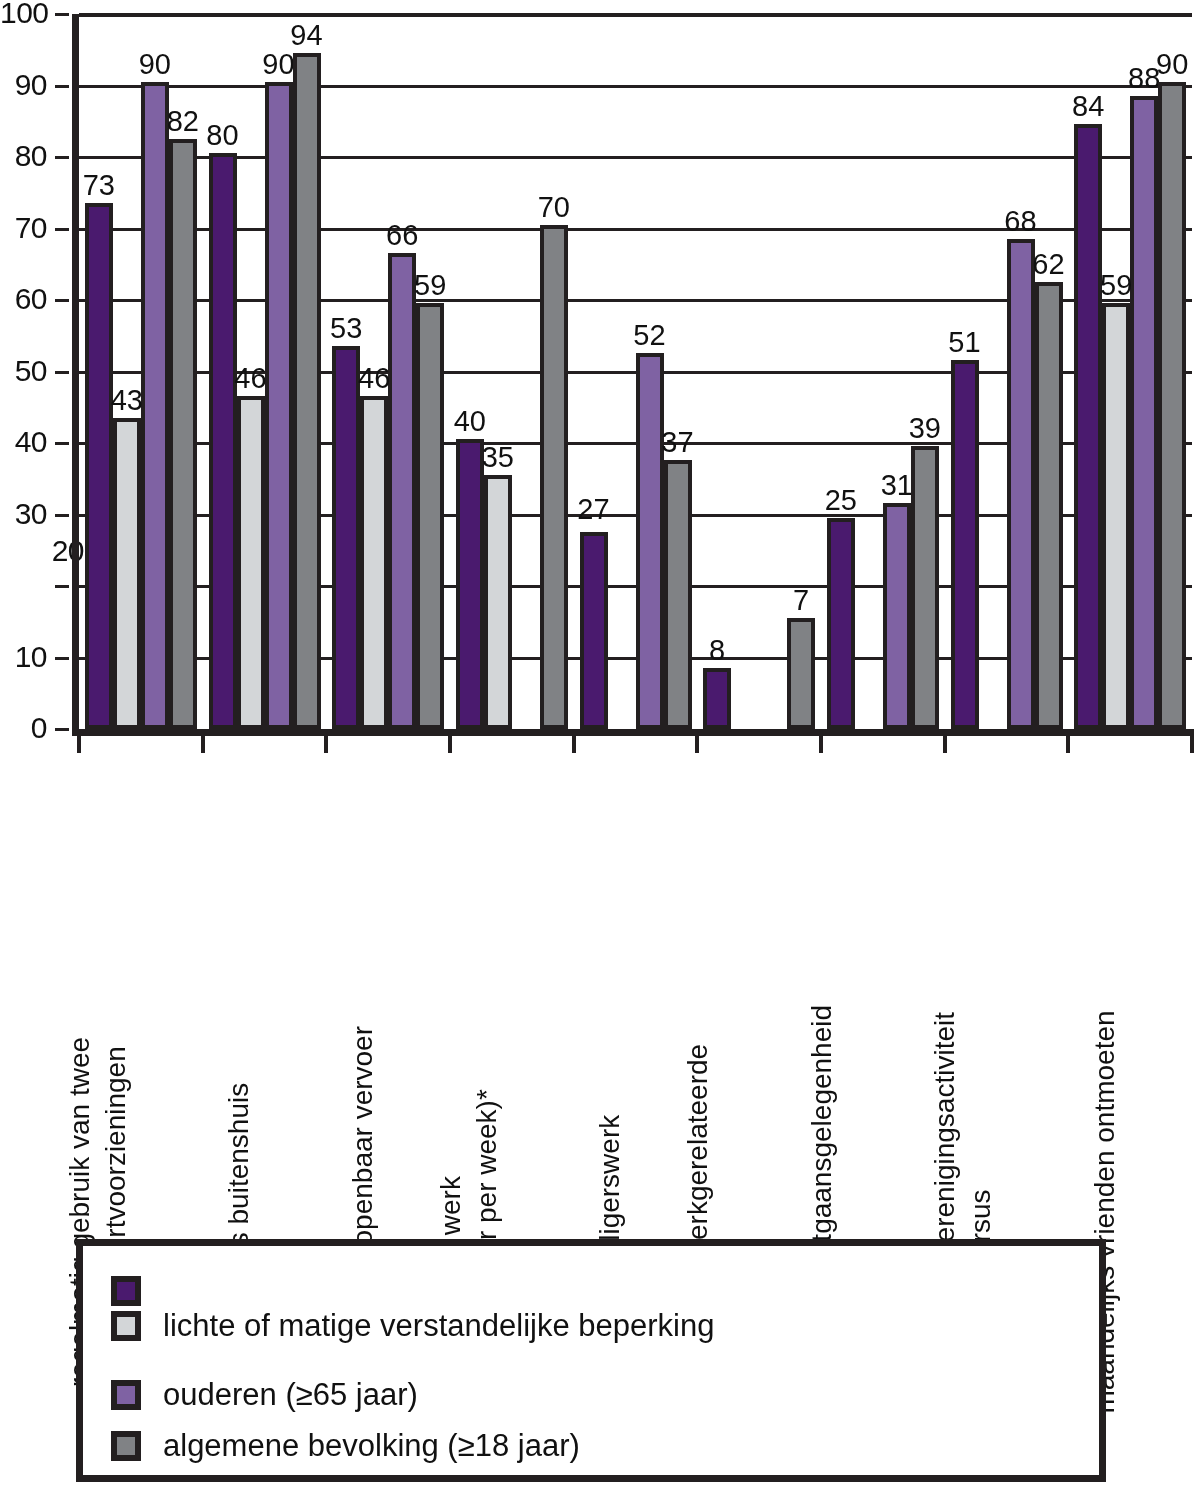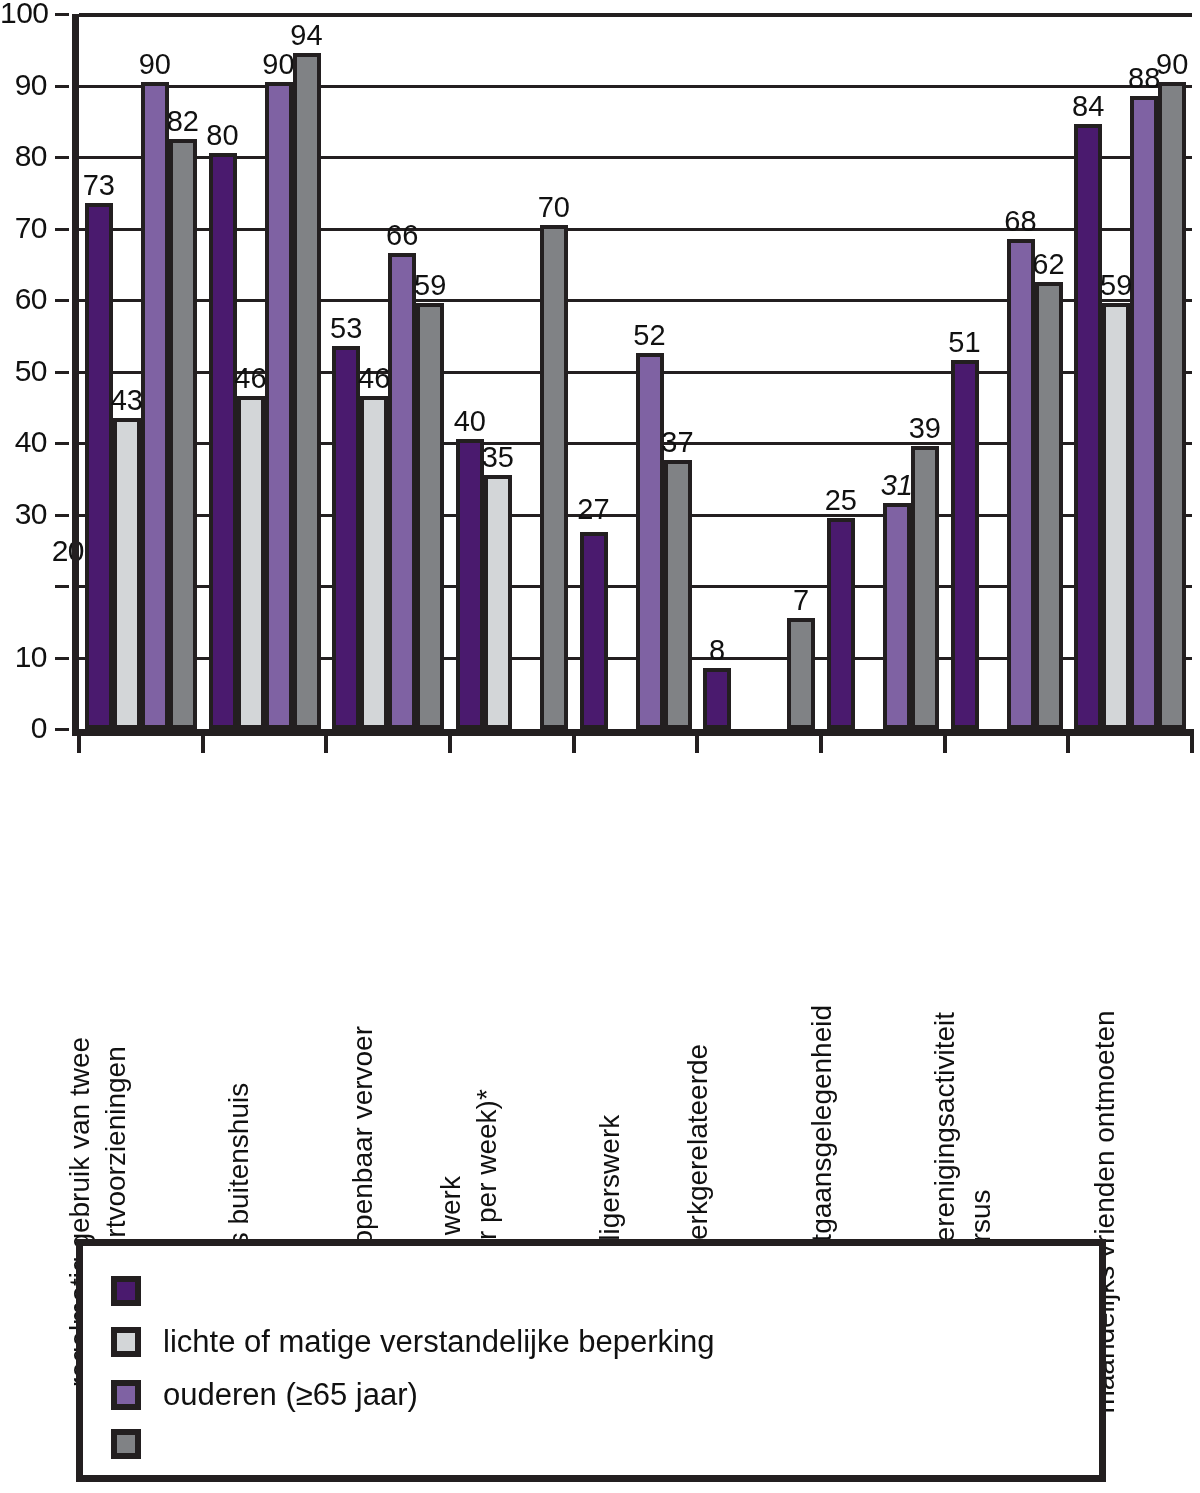--- a/index.html
+++ b/index.html
@@ -254,21 +254,21 @@
         <div class="bar-value" style="left: 540.5px; width: 60px; top: 307.2px;">52</div>
         <div class="bar s3" style="left: 584.5px; width: 28px; height: 268.55px; z-index: 5;"></div>
         <div class="bar-value" style="left: 568.5px; width: 60px; top: 414.45px;">37</div>
         <div class="bar s0" style="left: 624.167px; width: 28px; height: 61.2px; z-index: 2;"></div>
         <div class="bar-value" style="left: 608.167px; width: 60px; top: 621.8px;">8</div>
         <div class="bar s3" style="left: 708.167px; width: 28px; height: 111.25px; z-index: 5;"></div>
         <div class="bar-value" style="left: 692.167px; width: 60px; top: 571.75px;">7</div>
         <div class="bar s0" style="left: 747.833px; width: 28px; height: 211.35px; z-index: 2;"></div>
         <div class="bar-value" style="left: 731.833px; width: 60px; top: 471.65px;">25</div>
         <div class="bar s2" style="left: 803.833px; width: 28px; height: 225.65px; z-index: 4;"></div>
-        <div class="bar-value" style="left: 787.833px; width: 60px; top: 457.35px; font-style: italic;">31</div>
+        <div class="bar-value" style="left: 787.833px; width: 60px; top: 457.35px;">31</div>
         <div class="bar s3" style="left: 831.833px; width: 28px; height: 282.85px; z-index: 5;"></div>
         <div class="bar-value" style="left: 815.833px; width: 60px; top: 400.15px;">39</div>
         <div class="bar s0" style="left: 871.5px; width: 28px; height: 368.65px; z-index: 2;"></div>
         <div class="bar-value" style="left: 855.5px; width: 60px; top: 314.35px;">51</div>
         <div class="bar s2" style="left: 927.5px; width: 28px; height: 490.2px; z-index: 4;"></div>
         <div class="bar-value" style="left: 911.5px; width: 60px; top: 192.8px;">68</div>
         <div class="bar s3" style="left: 955.5px; width: 28px; height: 447.3px; z-index: 5;"></div>
         <div class="bar-value" style="left: 939.5px; width: 60px; top: 235.7px;">62</div>
         <div class="bar s0" style="left: 995.167px; width: 28px; height: 604.6px; z-index: 2;"></div>
         <div class="bar-value" style="left: 979.167px; width: 60px; top: 78.4px;">84</div>
@@ -308,26 +308,27 @@
       </div>
       <div class="xcat" style="left: 989.333px; width: 123.667px;">
         <div class="rot"><span class="l1">maandelijks vrienden ontmoeten</span></div>
       </div>
     </div>
 
   <div id="legend">
       <div class="legend-row" style="top: 30px;">
         <span class="legend-swatch s0"></span>
       </div>
-      <div class="legend-row" style="top: 79px; justify-content: space-between;">
+      <div class="legend-row" style="top: 63px; justify-content: space-between;">
         <span class="legend-swatch s1"></span>
         <span class="legend-label">lichte of matige verstandelijke beperking</span>
       </div>
       <div class="legend-row" style="top: 132px;">
         <span class="legend-swatch s2"></span>
         <span class="legend-label">ouderen (≥65 jaar)</span>
       </div>
       <div class="legend-row" style="top: 183px;">
         <span class="legend-swatch s3"></span>
+        <span class="legend-label">algemene bevolking (≥18 jaar)</span>
       </div>
     </div>
 
 </div>
 
 </body></html>

